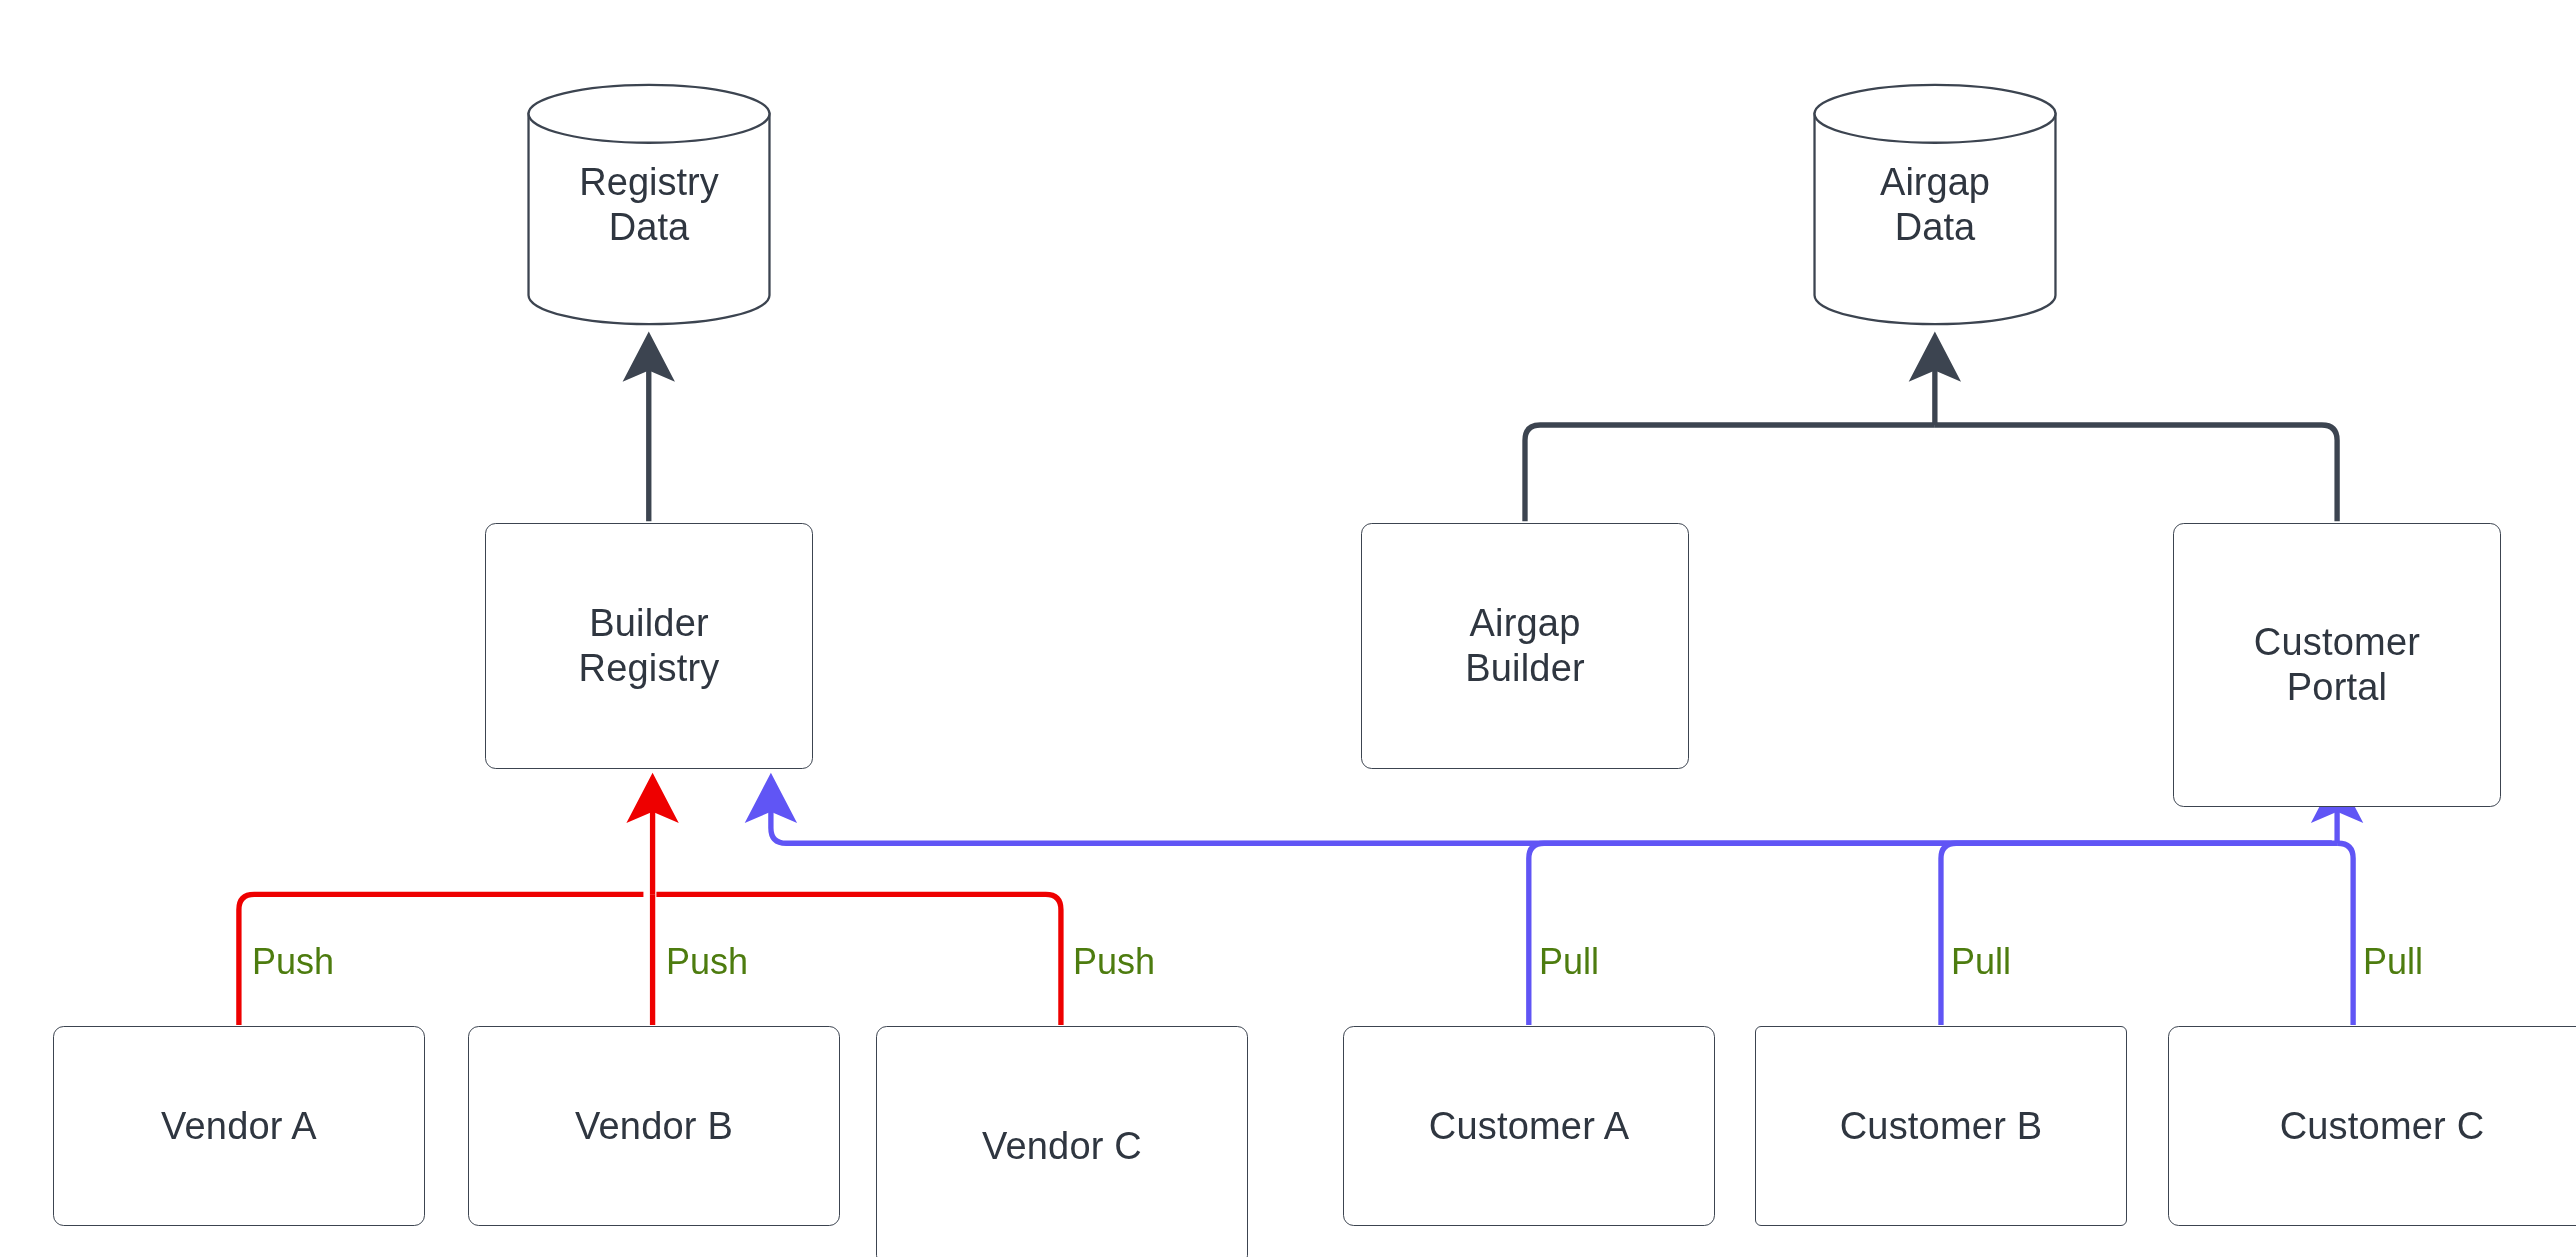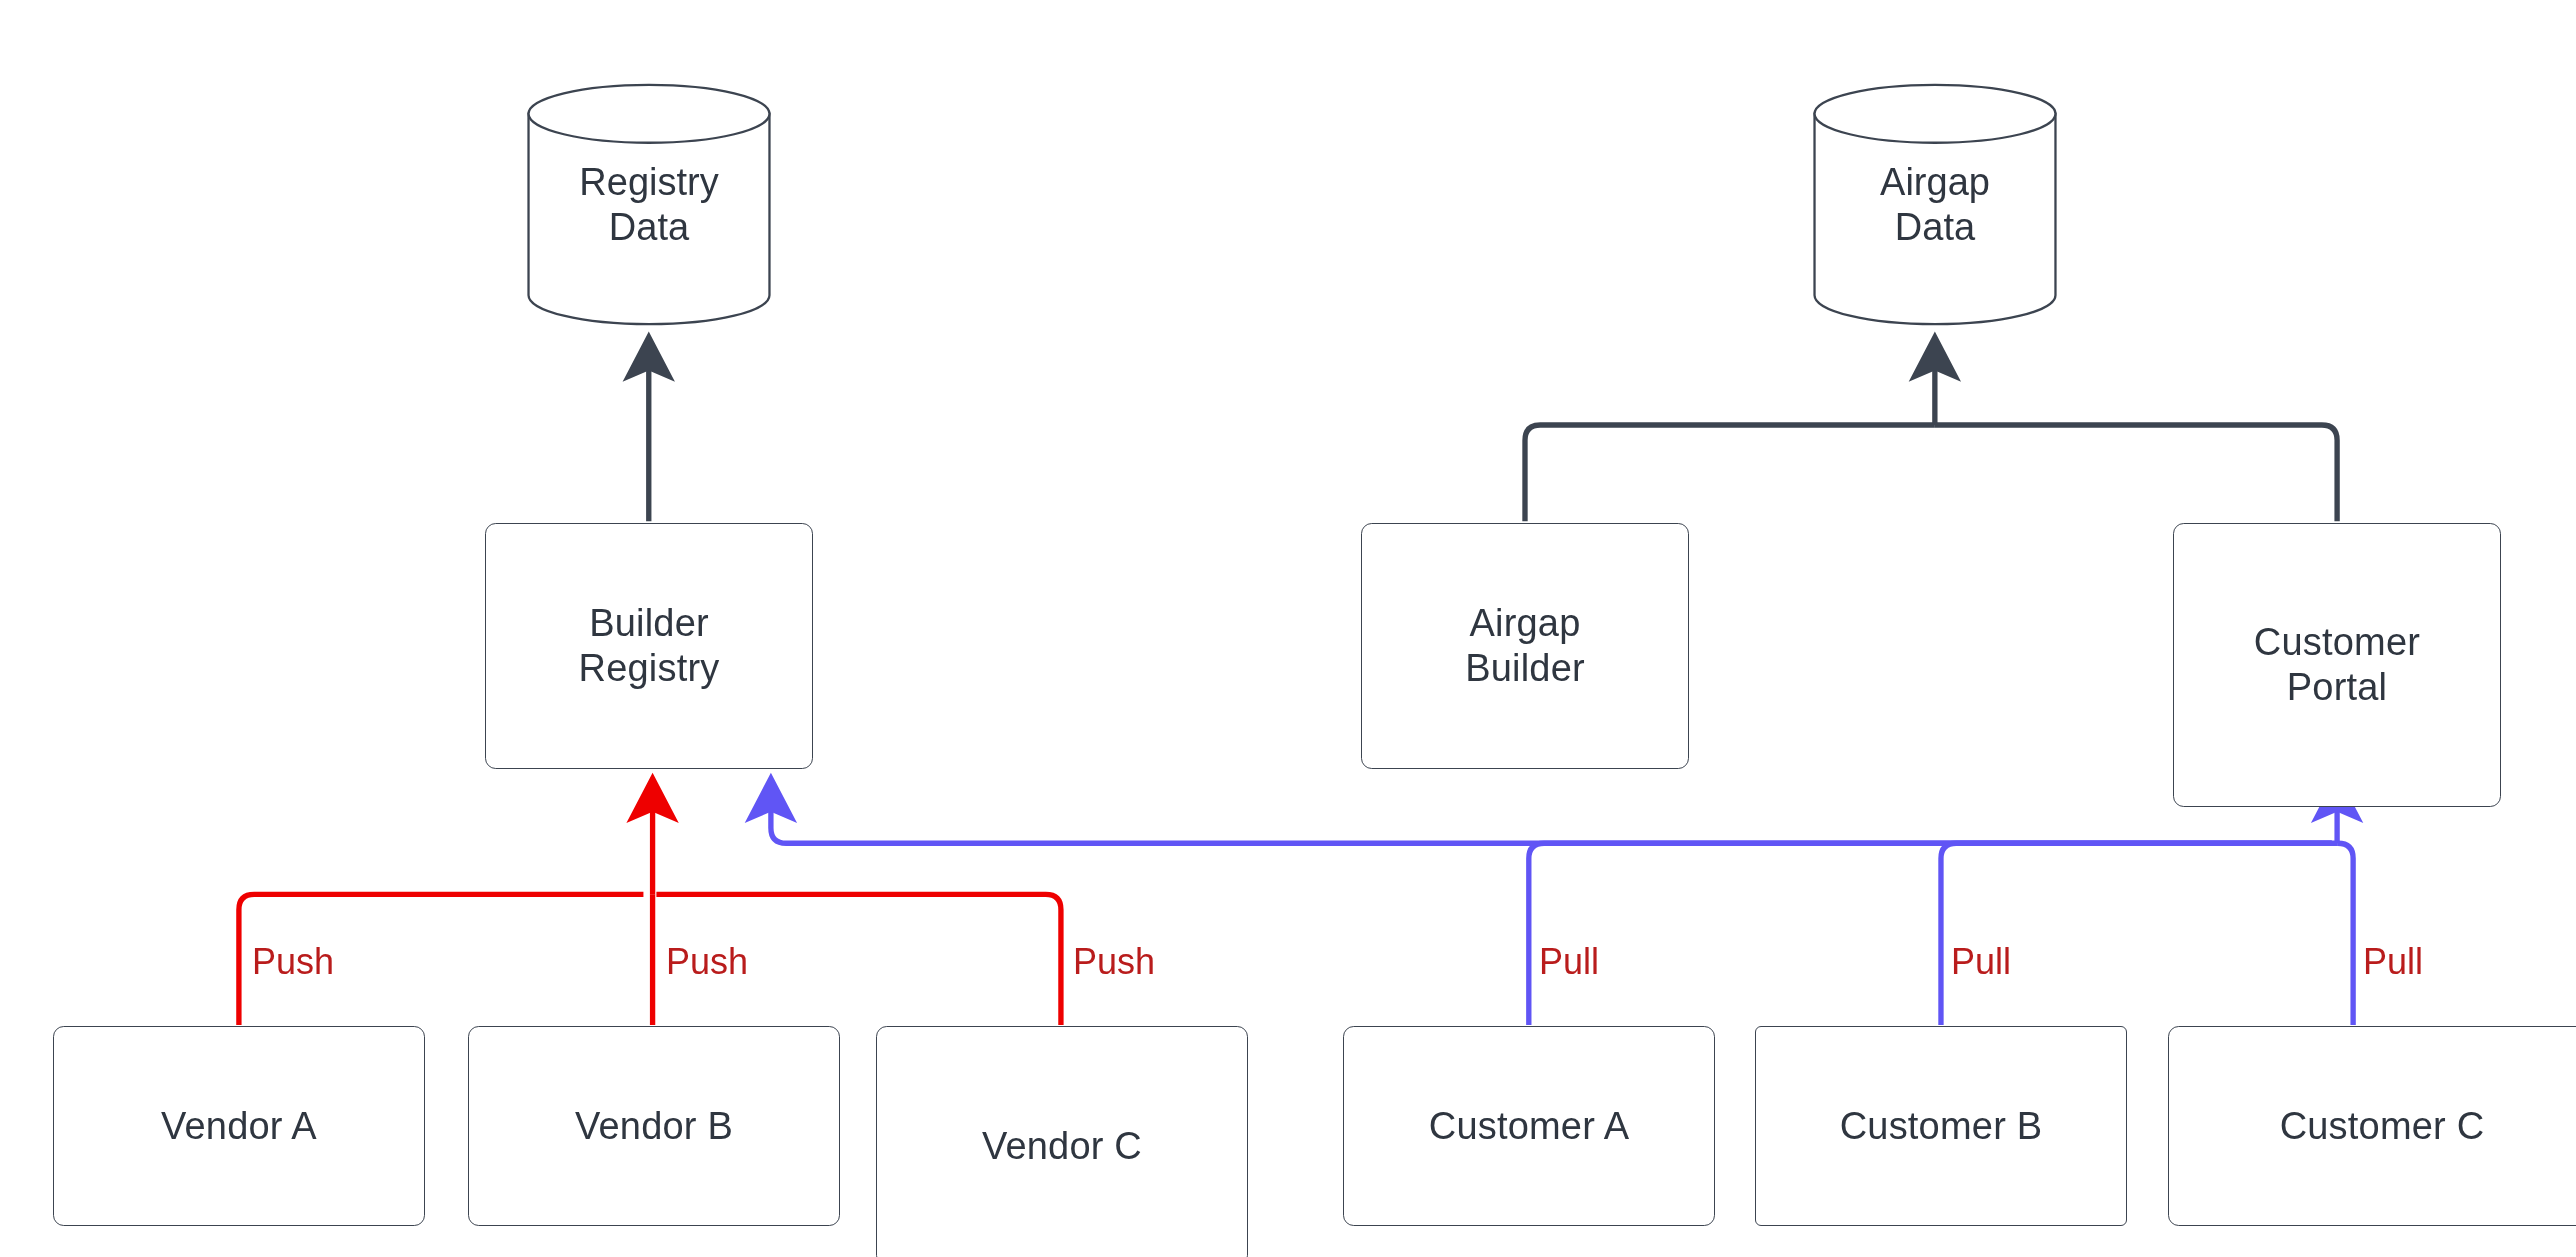--- a/index.html
+++ b/index.html
@@ -61,21 +61,21 @@
     align-items: center;
     justify-content: center;
     text-align: center;
     color: #2f3640;
     font-size: 38px;
     line-height: 1.18;
     white-space: pre-line;
   }
   .edge-label {
     position: absolute;
-    color: #b91c1c;
+    color: #4d7c0f;
     font-size: 36px;
     line-height: 1;
     white-space: nowrap;
     background: transparent;
   }
 </style>
 </head>
 <body>
 
 <div id="canvas">

